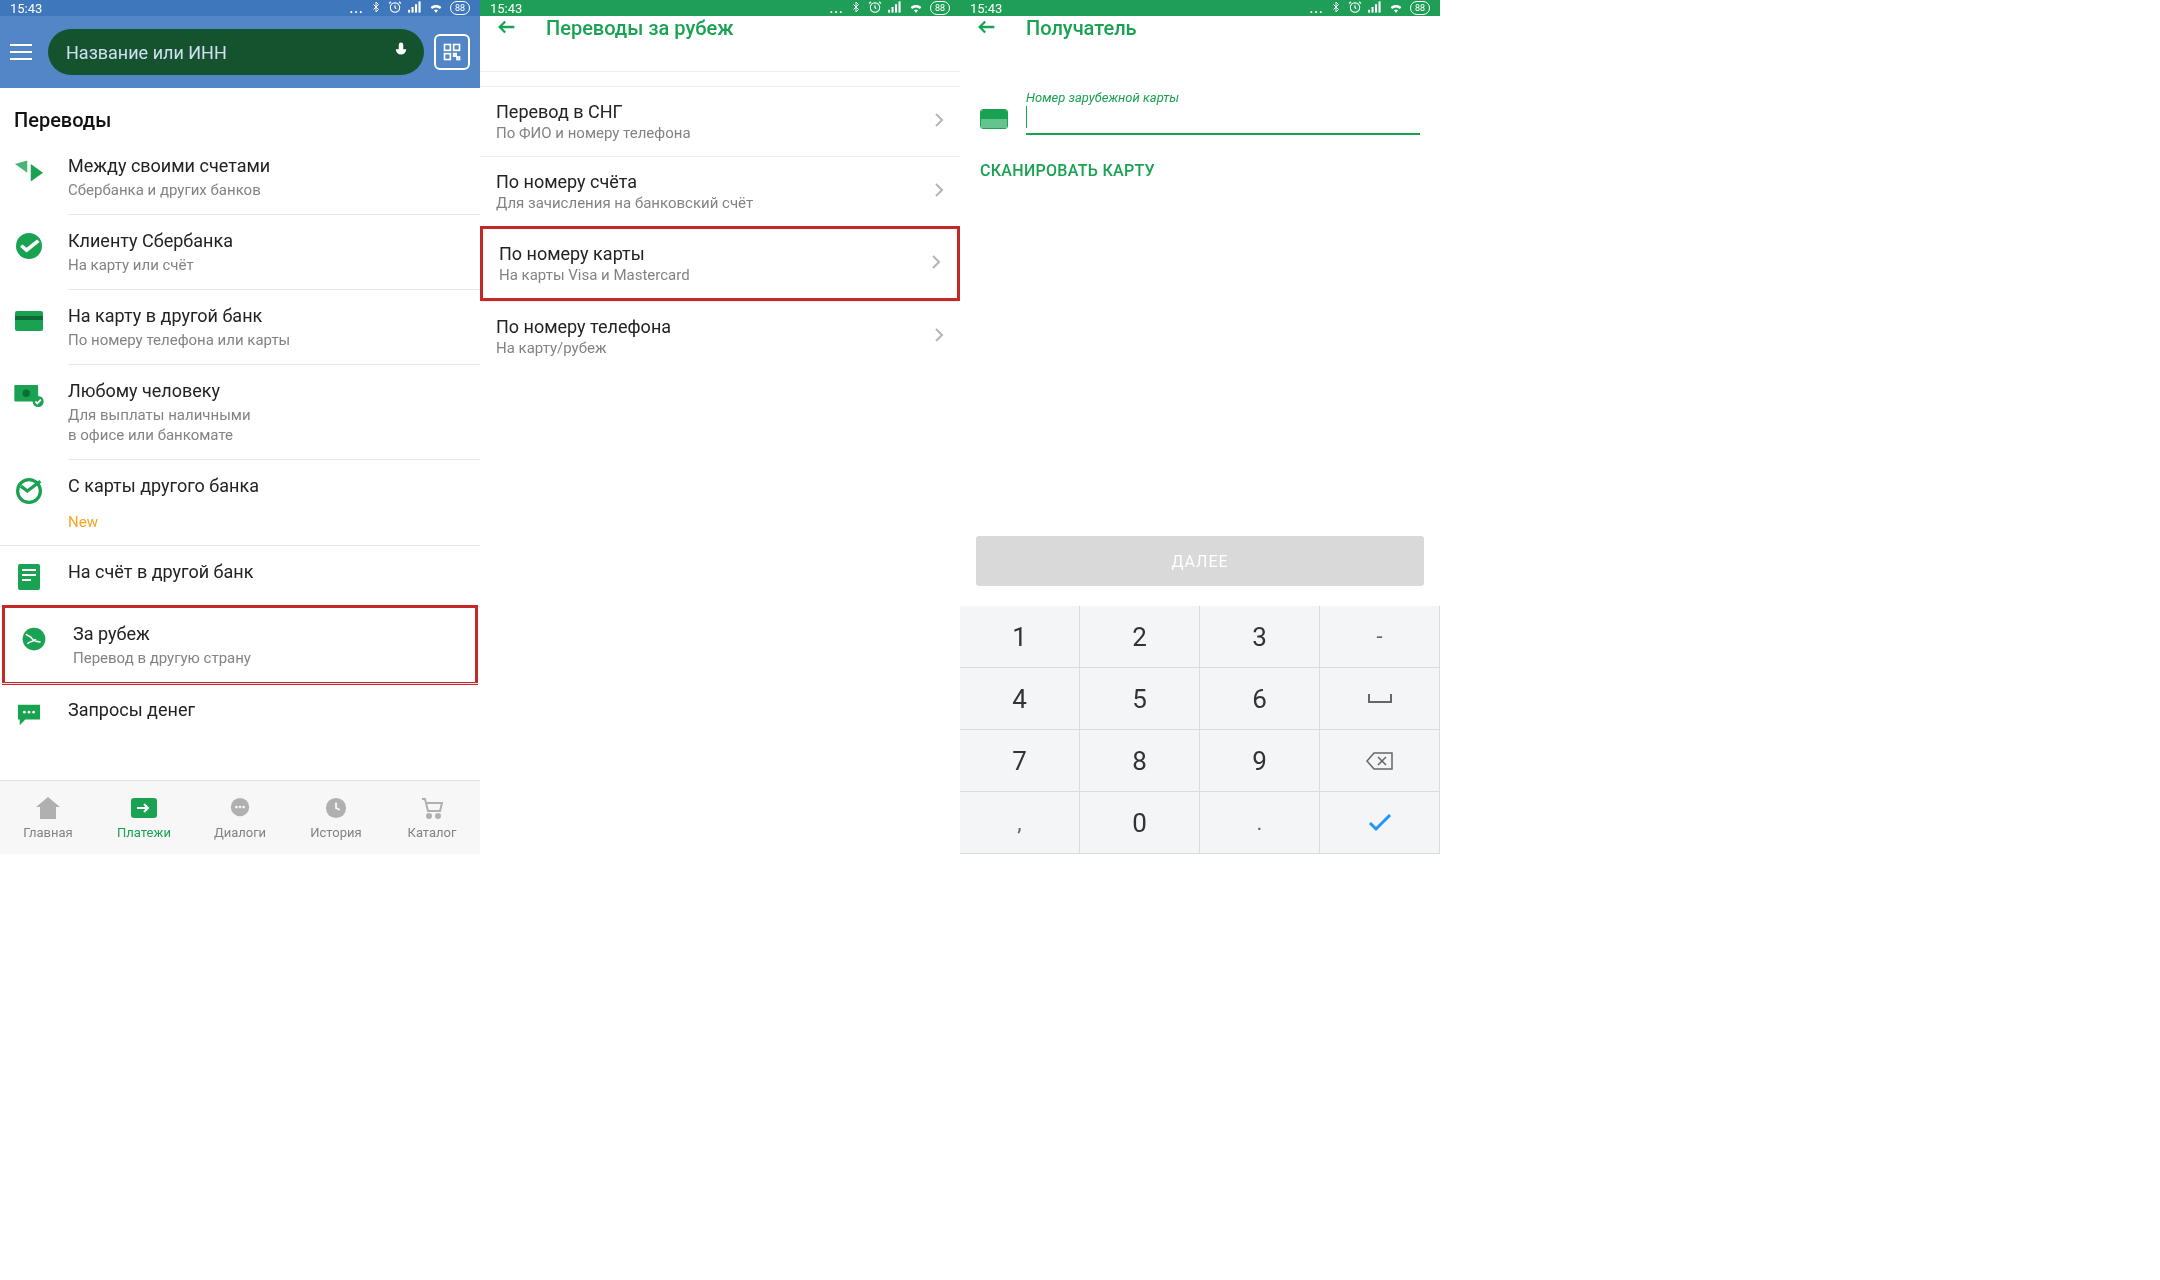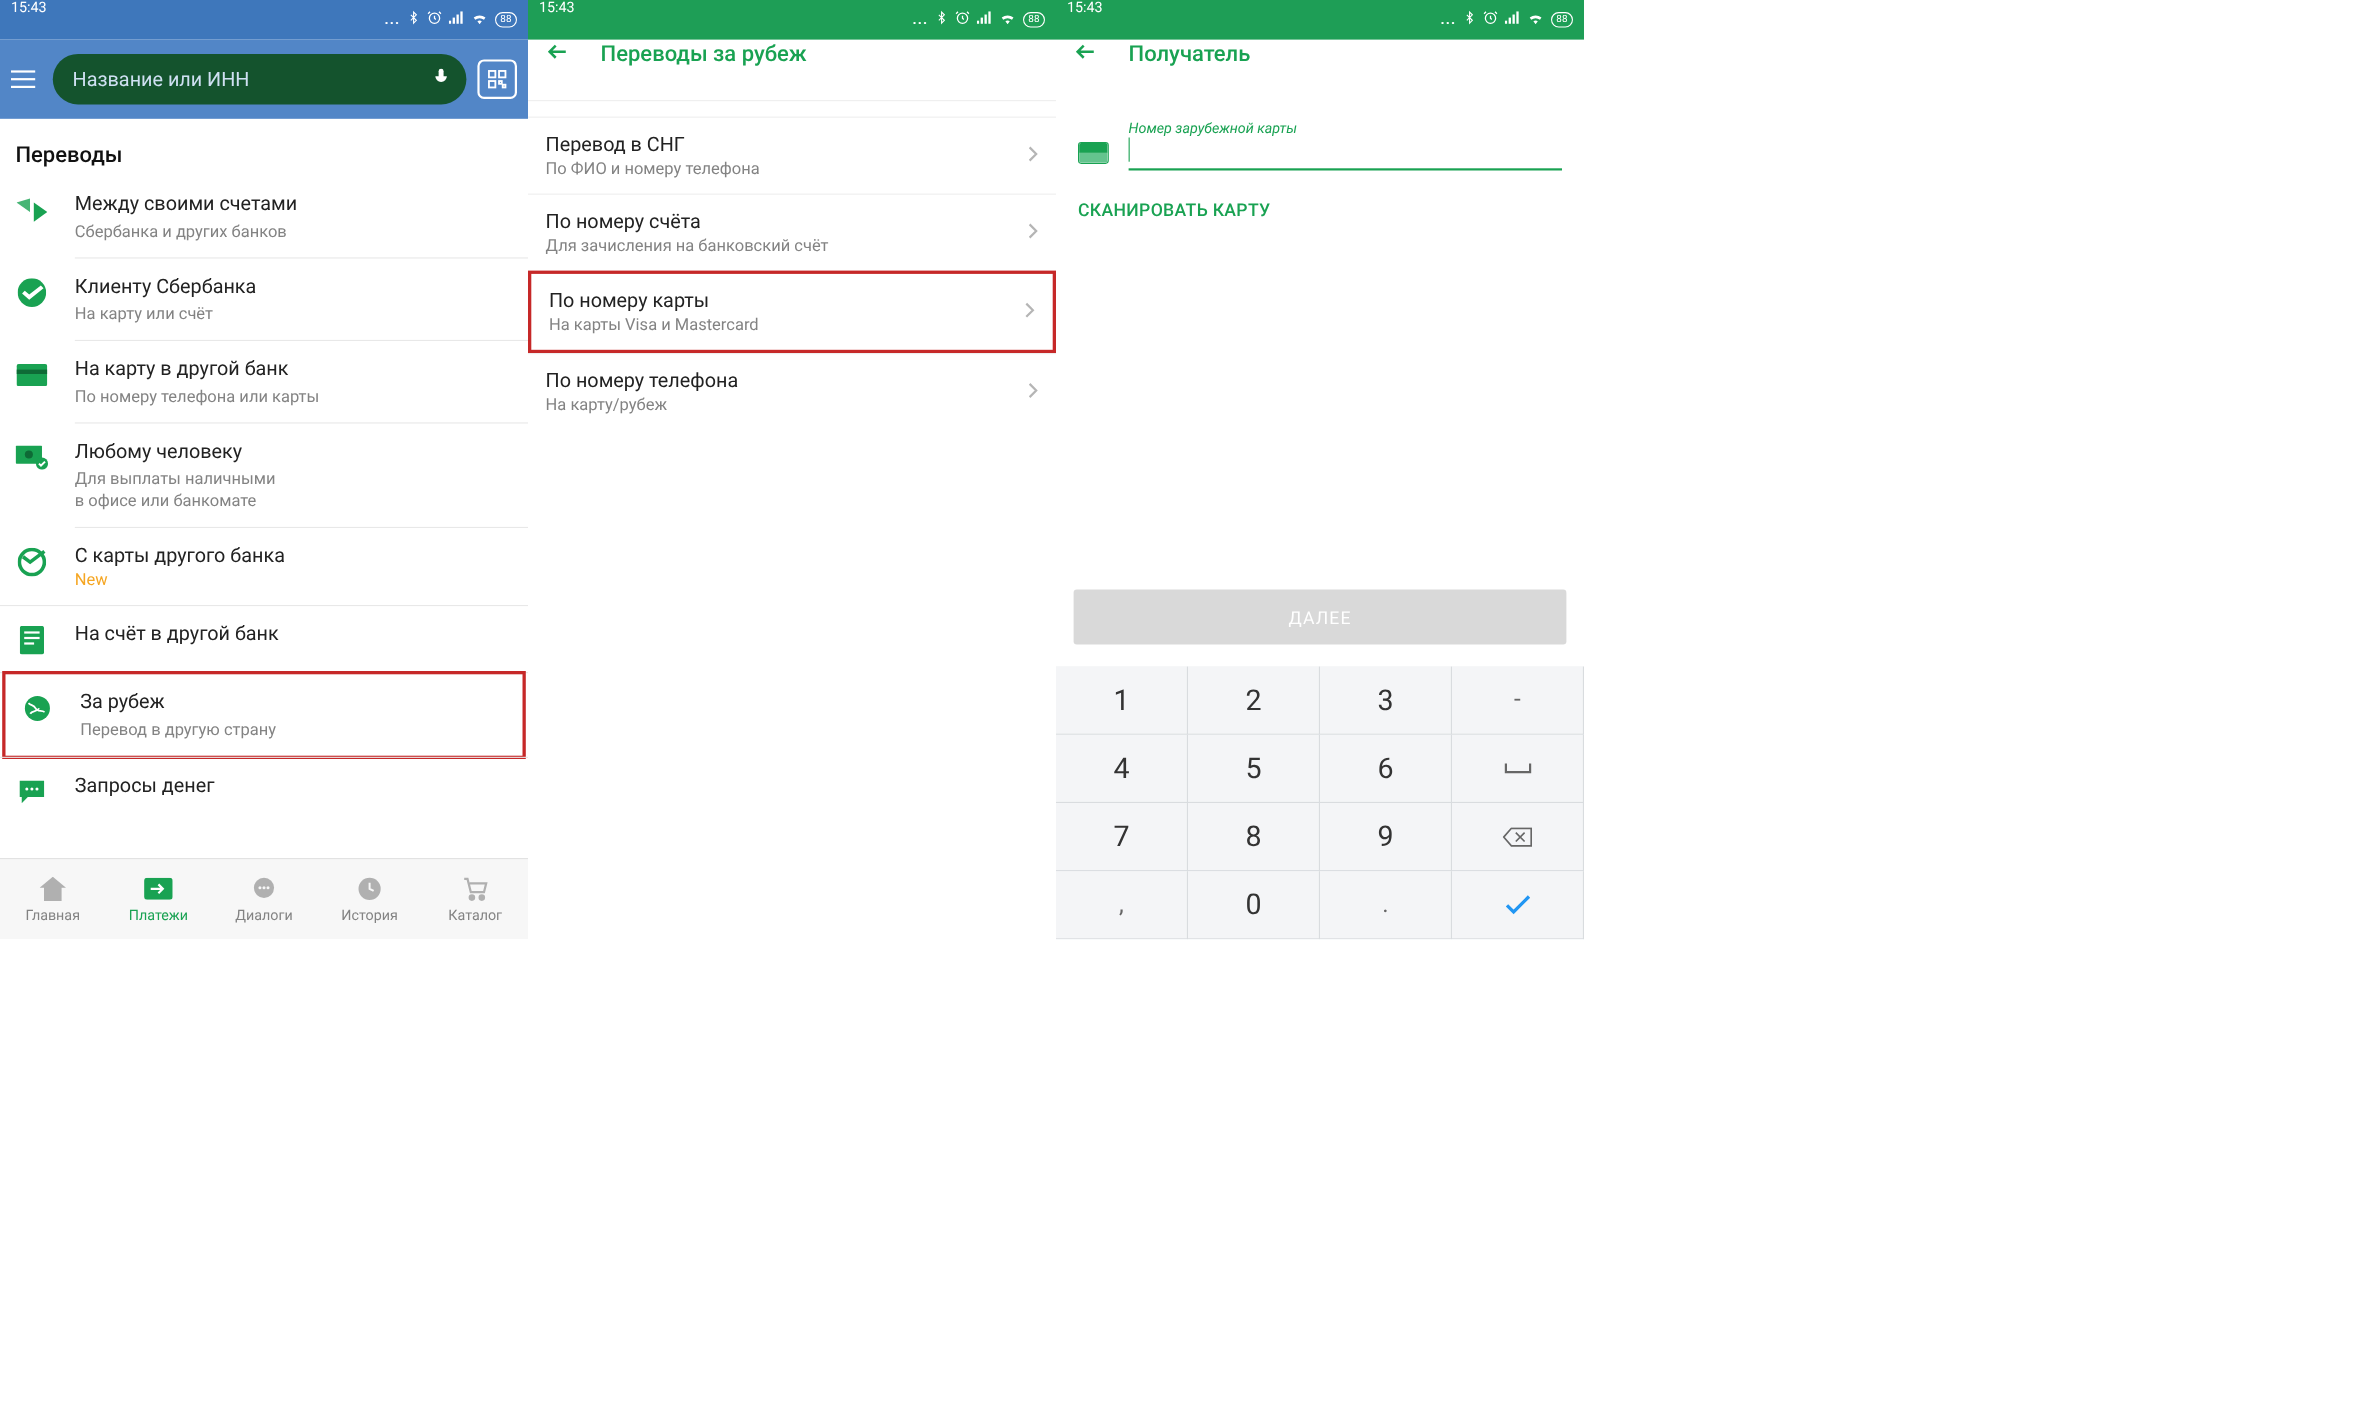--- a/index.html
+++ b/index.html
@@ -1,20 +1,20 @@
 <!DOCTYPE html>
 <html><head>
 <meta charset="utf-8">
 <style>
   * { margin: 0; padding: 0; box-sizing: border-box; font-family: Roboto, Arial, sans-serif; -webkit-font-smoothing: antialiased; }
   body { background: #fff; width: 1440px; height: 854px; display: flex; }
   .screen { width: 480px; height: 854px; position: relative; background: #fff; overflow: hidden; }
 
   
-  .status-bar { height: 36px; display: flex; justify-content: space-between; padding: 0 10px; font-size: 13px; color: #fff; }
+  .status-bar { height: 16px; display: flex; align-items: center; justify-content: space-between; padding: 0 10px; font-size: 13px; color: #fff; }
   .status-bar.blue { background: #3E77BB; }
   .status-bar.green { background: #1E9E56; }
   .status-right { display: flex; align-items: center; gap: 6px; }
   .status-dots { letter-spacing: 1px; font-weight: bold; }
   .battery-pill { border: 1px solid #fff; border-radius: 8px; font-size: 9px; padding: 0 4px; line-height: 12px; }
 
   
   .hdr1 { background: #5286C7; height: 72px; display: flex; align-items: center; padding: 0 10px; gap: 10px; }
   .hamburger { width: 28px; height: 28px; display:flex; flex-direction:column; justify-content:center; gap:5px; }
   .hamburger div { height: 2px; background:#fff; width:22px; }
@@ -22,21 +22,21 @@
   .mic-icon { position:absolute; right:14px; color:#fff; }
   .qr-btn { width:36px; height:36px; border:2px solid #fff; border-radius:6px; display:flex; align-items:center; justify-content:center; color:#fff; }
 
   .section-title { font-size: 20px; font-weight: 500; padding: 20px 14px 8px; color:#111; }
 
   .list1 { }
   .item1 { display:flex; align-items:flex-start; padding: 14px 14px; gap: 24px; }
   .item1 .ico { width: 30px; height:30px; display:flex; align-items:center; justify-content:center; margin-top:2px; flex-shrink:0;}
   .item1 .txt .t { font-size: 18px; color:#222; line-height:24px; }
   .item1 .txt .s { font-size: 15px; color:#838383; line-height:20px; margin-top:2px;}
-  .item1 .txt .new { font-size: 15px; color:#F5A623; margin-top:0;}
+  .item1 .txt .new { font-size: 15px; color:#F5A623; margin-top:15px;}
   .divider { height:1px; background:#E8E8E8; margin-left: 68px; }
   .divider.full { margin-left:0; }
 
   .highlight-red { border: 3px solid #C62828; margin: -2px 2px; }
 
   .bottom-nav { position:absolute; bottom:0; left:0; right:0; height:74px; background:#F7F7F7; border-top:1px solid #E2E2E2; display:flex; }
   .bn-item { flex:1; display:flex; flex-direction:column; align-items:center; justify-content:center; gap:4px; color:#838383; font-size:13px;}
   .bn-item.active { color:#19A252; }
   .bn-ico { width:26px; height:26px; display:flex; align-items:center; justify-content:center; }
 

